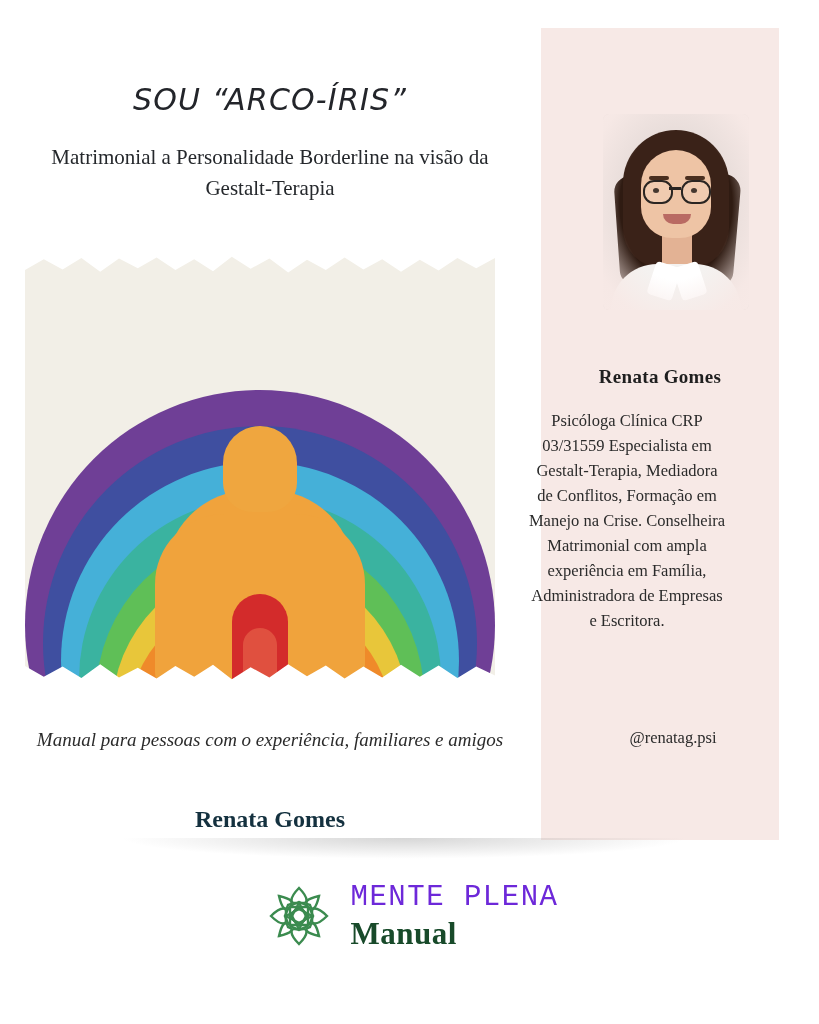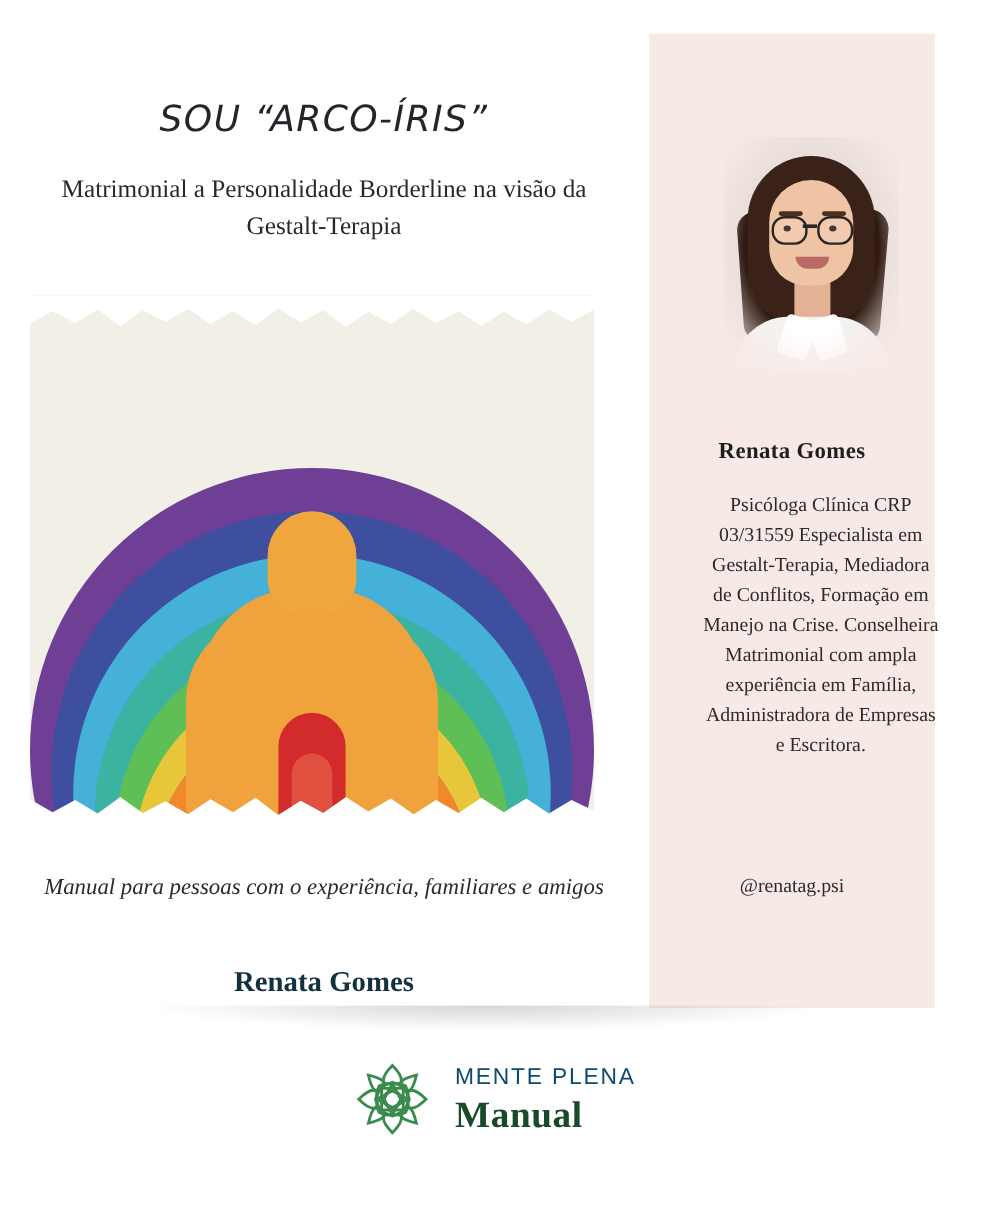--- a/index.html
+++ b/index.html
@@ -176,36 +176,37 @@
     top: 366px;
     width: 238px;
     text-align: center;
     font-size: 19px;
     font-weight: bold;
     letter-spacing: 0.3px;
     color: #1f1f1f;
   }
   .author-bio {
     position: absolute;
-    left: 585px;
+    left: 528px;
     top: 408px;
     width: 198px;
     text-align: center;
     font-size: 16.5px;
     line-height: 25px;
     color: #2b2b2b;
   }
   .author-handle {
     position: absolute;
     left: 541px;
     top: 728px;
     width: 238px;
     text-align: center;
     font-size: 16.5px;
     color: #2b2b2b;
+    padding-left: 13px;
   }
 
   
   .book-title {
     position: absolute;
     left: 20px;
     top: 82px;
     width: 500px;
     text-align: center;
     font-family: "DejaVu Sans", sans-serif;
@@ -356,24 +357,24 @@
   .mandala {
     width: 76px;
     height: 76px;
     position: relative;
   }
   .mandala svg { display: block; }
   .pub-text {
     line-height: 1;
   }
   .pub-name {
-    font-family: Liberation Sans, sans-serif;
-    font-size: 19px;
+    font-family: Liberation Mono, monospace;
+    font-size: 29px;
     letter-spacing: 1.5px;
-    color: #0c4a6e;
+    color: #6d28d9;
   }
   .pub-sub {
     font-family: "Liberation Serif", serif;
     font-size: 31px;
     font-weight: bold;
     letter-spacing: 0.5px;
     color: #184a2a;
     margin-top: 6px;
   }
 </style>

